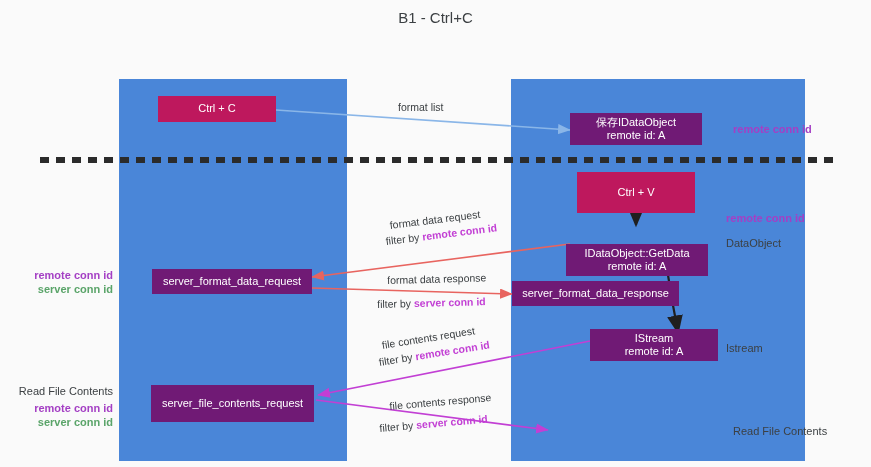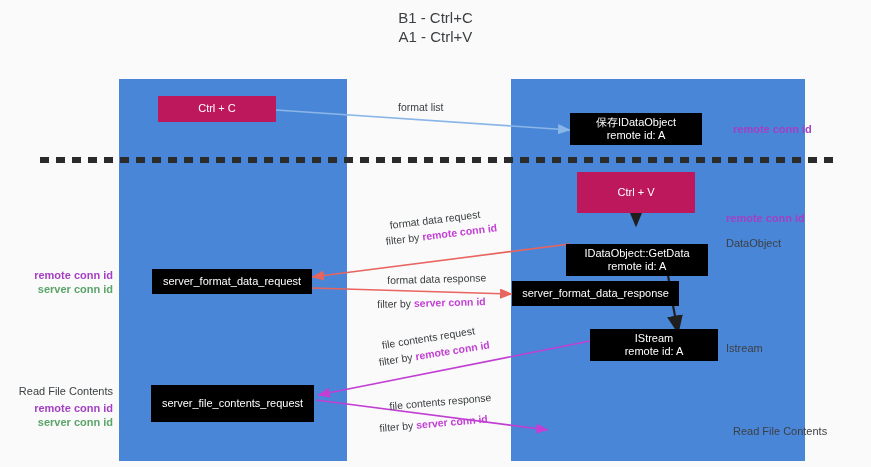--- a/index.html
+++ b/index.html
@@ -32,21 +32,21 @@
     white-space:pre;
   }
 
   
   .node{
     display:flex;align-items:center;justify-content:center;
     text-align:center;color:#ffffff;
     font-size:11px;line-height:13.5px;
     padding:2px 4px;white-space:pre-line;
   }
-  .node.orange{background:#000000;}
+  .node.orange{background:#701a75;}
   .node.green{background:#be185d;}
 
   
   .anno{font-size:11px;line-height:14px;white-space:pre-line;}
   .anno.purple{color:#a43fc4;font-weight:bold;}
   .anno.green{color:#5aa469;font-weight:bold;}
   .anno.plain{color:#3c4043;}
   .anno.right{text-align:left;}
   .anno.alignright{text-align:right;}
 
@@ -62,21 +62,20 @@
     height:6px;
     background-image:repeating-linear-gradient(to right,#2b2b2b 0,#2b2b2b 9px,rgba(0,0,0,0) 9px,rgba(0,0,0,0) 16px);
   }
 </style>
 </head>
 <body>
 
 <div id="stage">
 
   <div class="abs title" style="left:0;top:8px;width:871px;">B1 - Ctrl+C</div>
-  <div class="abs title" style="left:0;top:27px;width:871px;">A1 - Ctrl+V</div>
 
   <div class="abs lane-head" style="left:119px;top:48px;width:228px;">
     <div>B1</div>
     <div>connection</div>
   </div>
   <div class="abs lane-head" style="left:511px;top:48px;width:294px;">
     <div>A1</div>
     <div>remote</div>
   </div>
 

